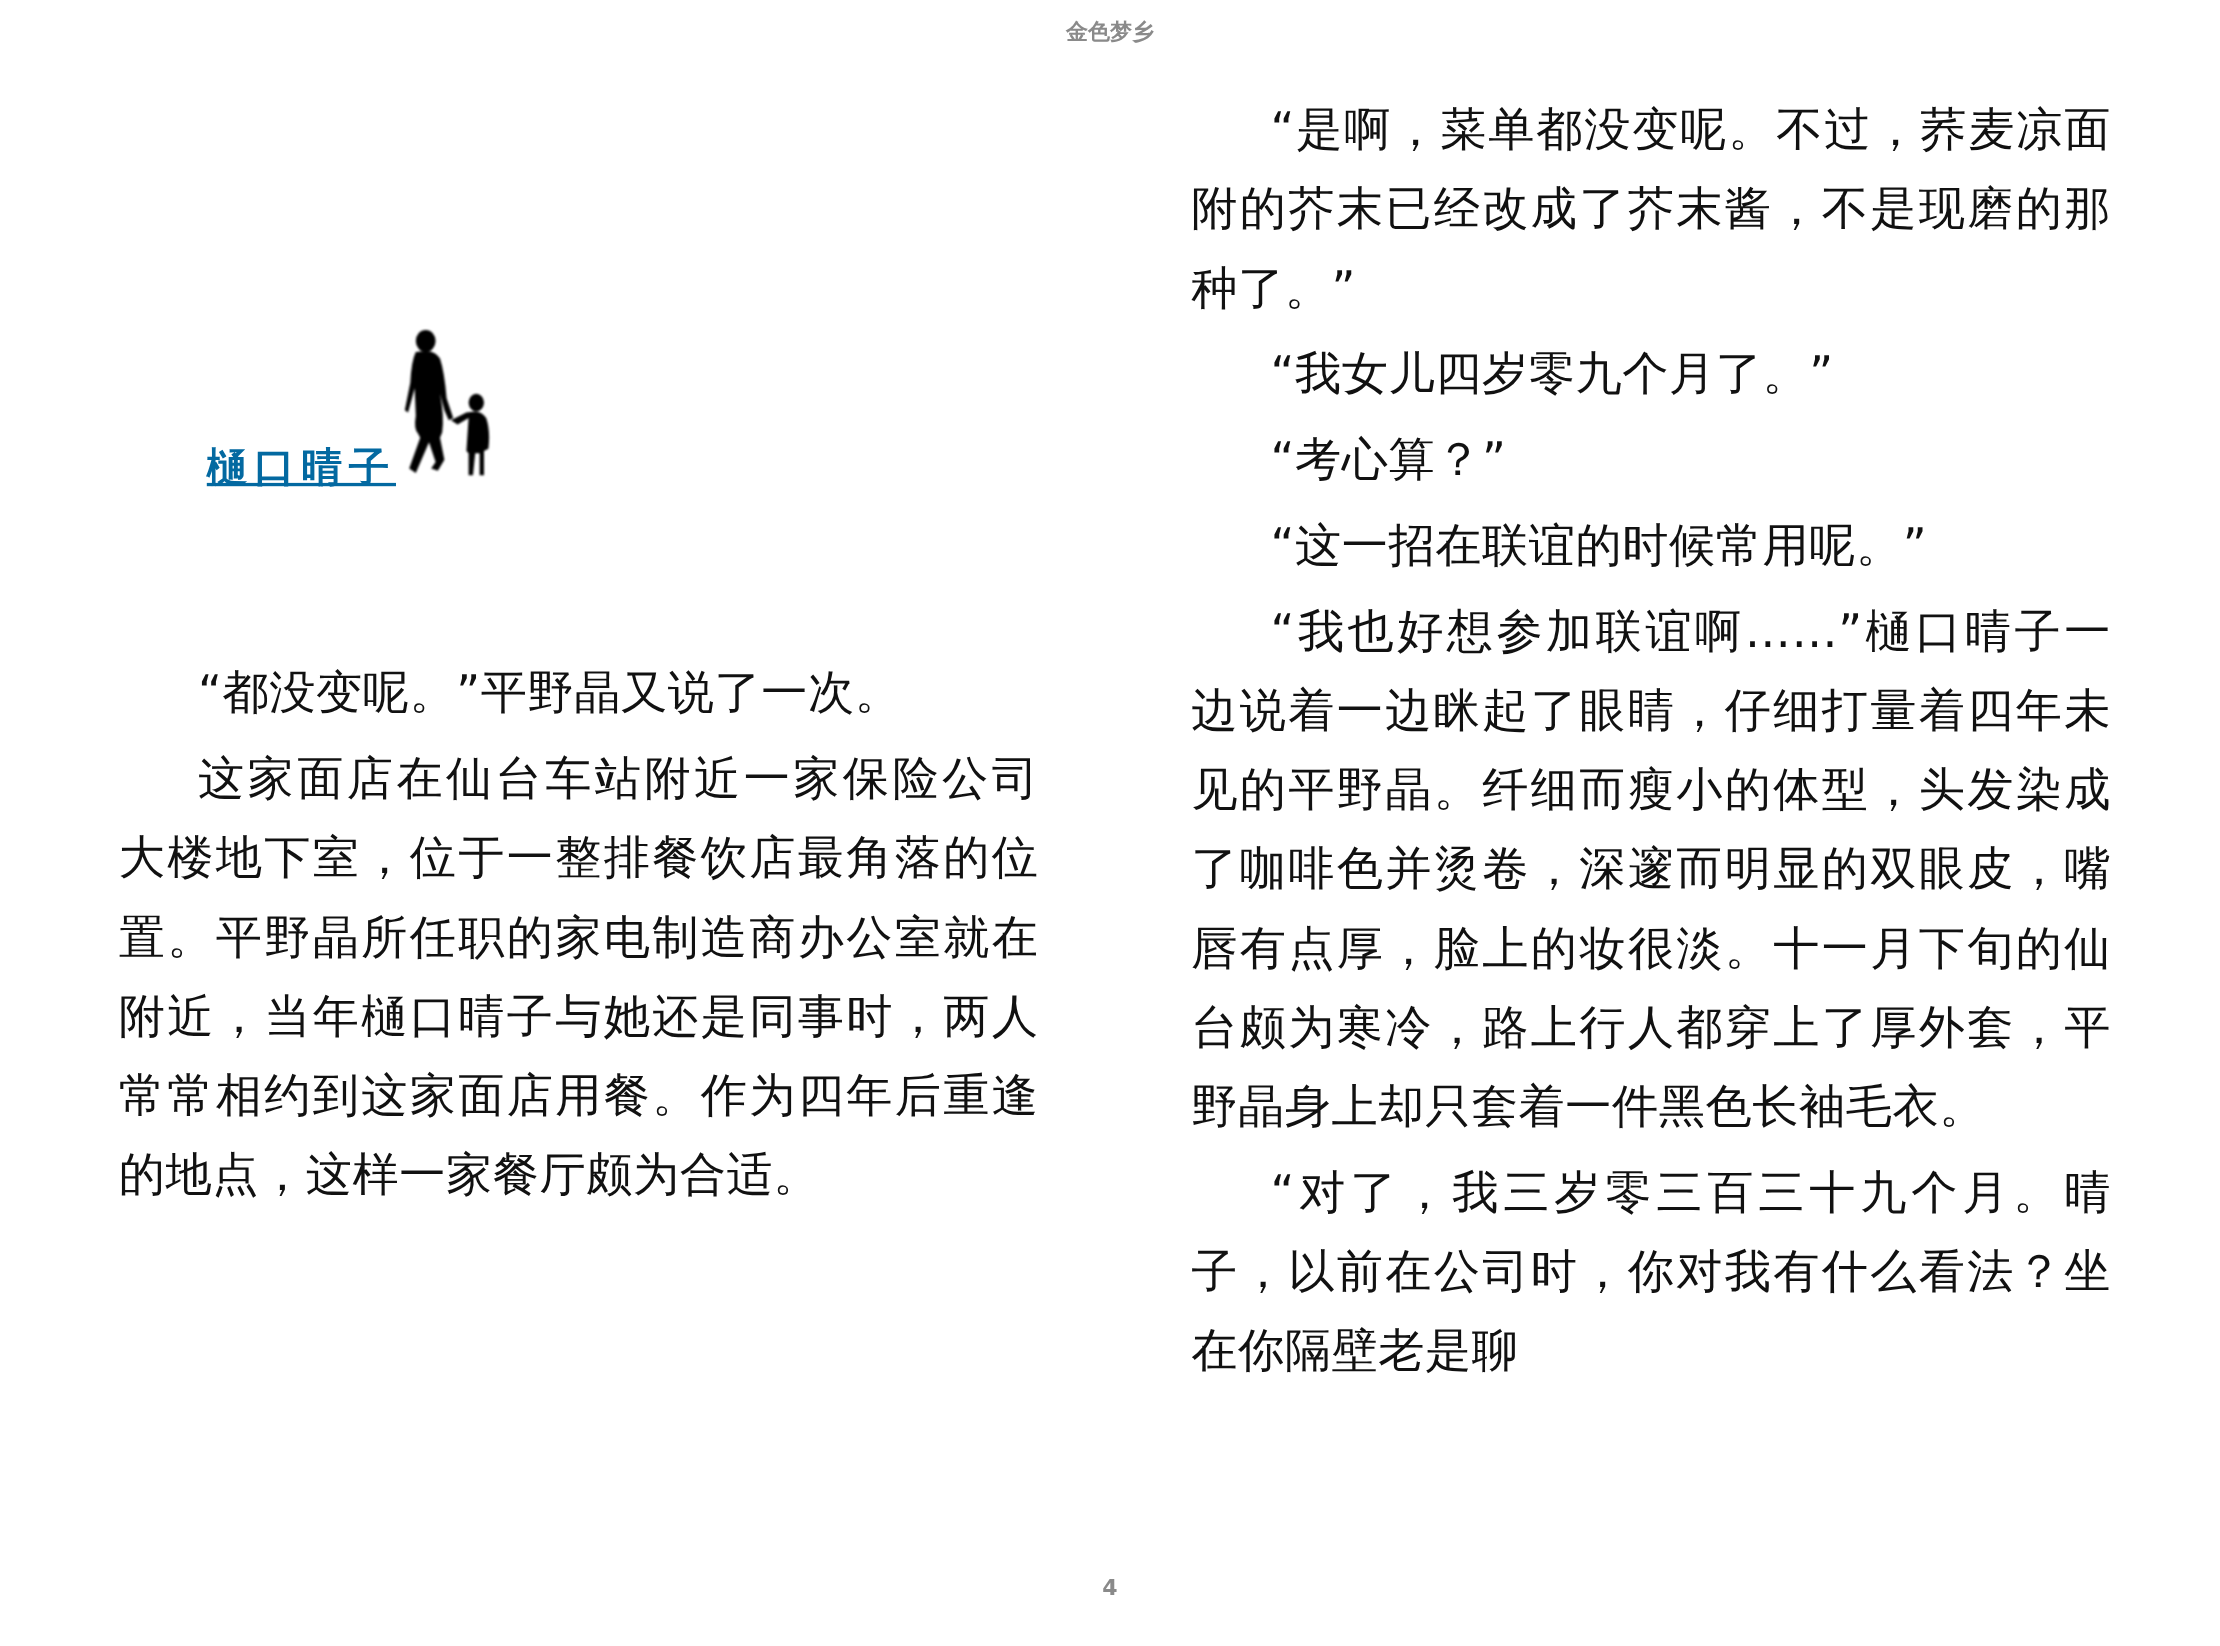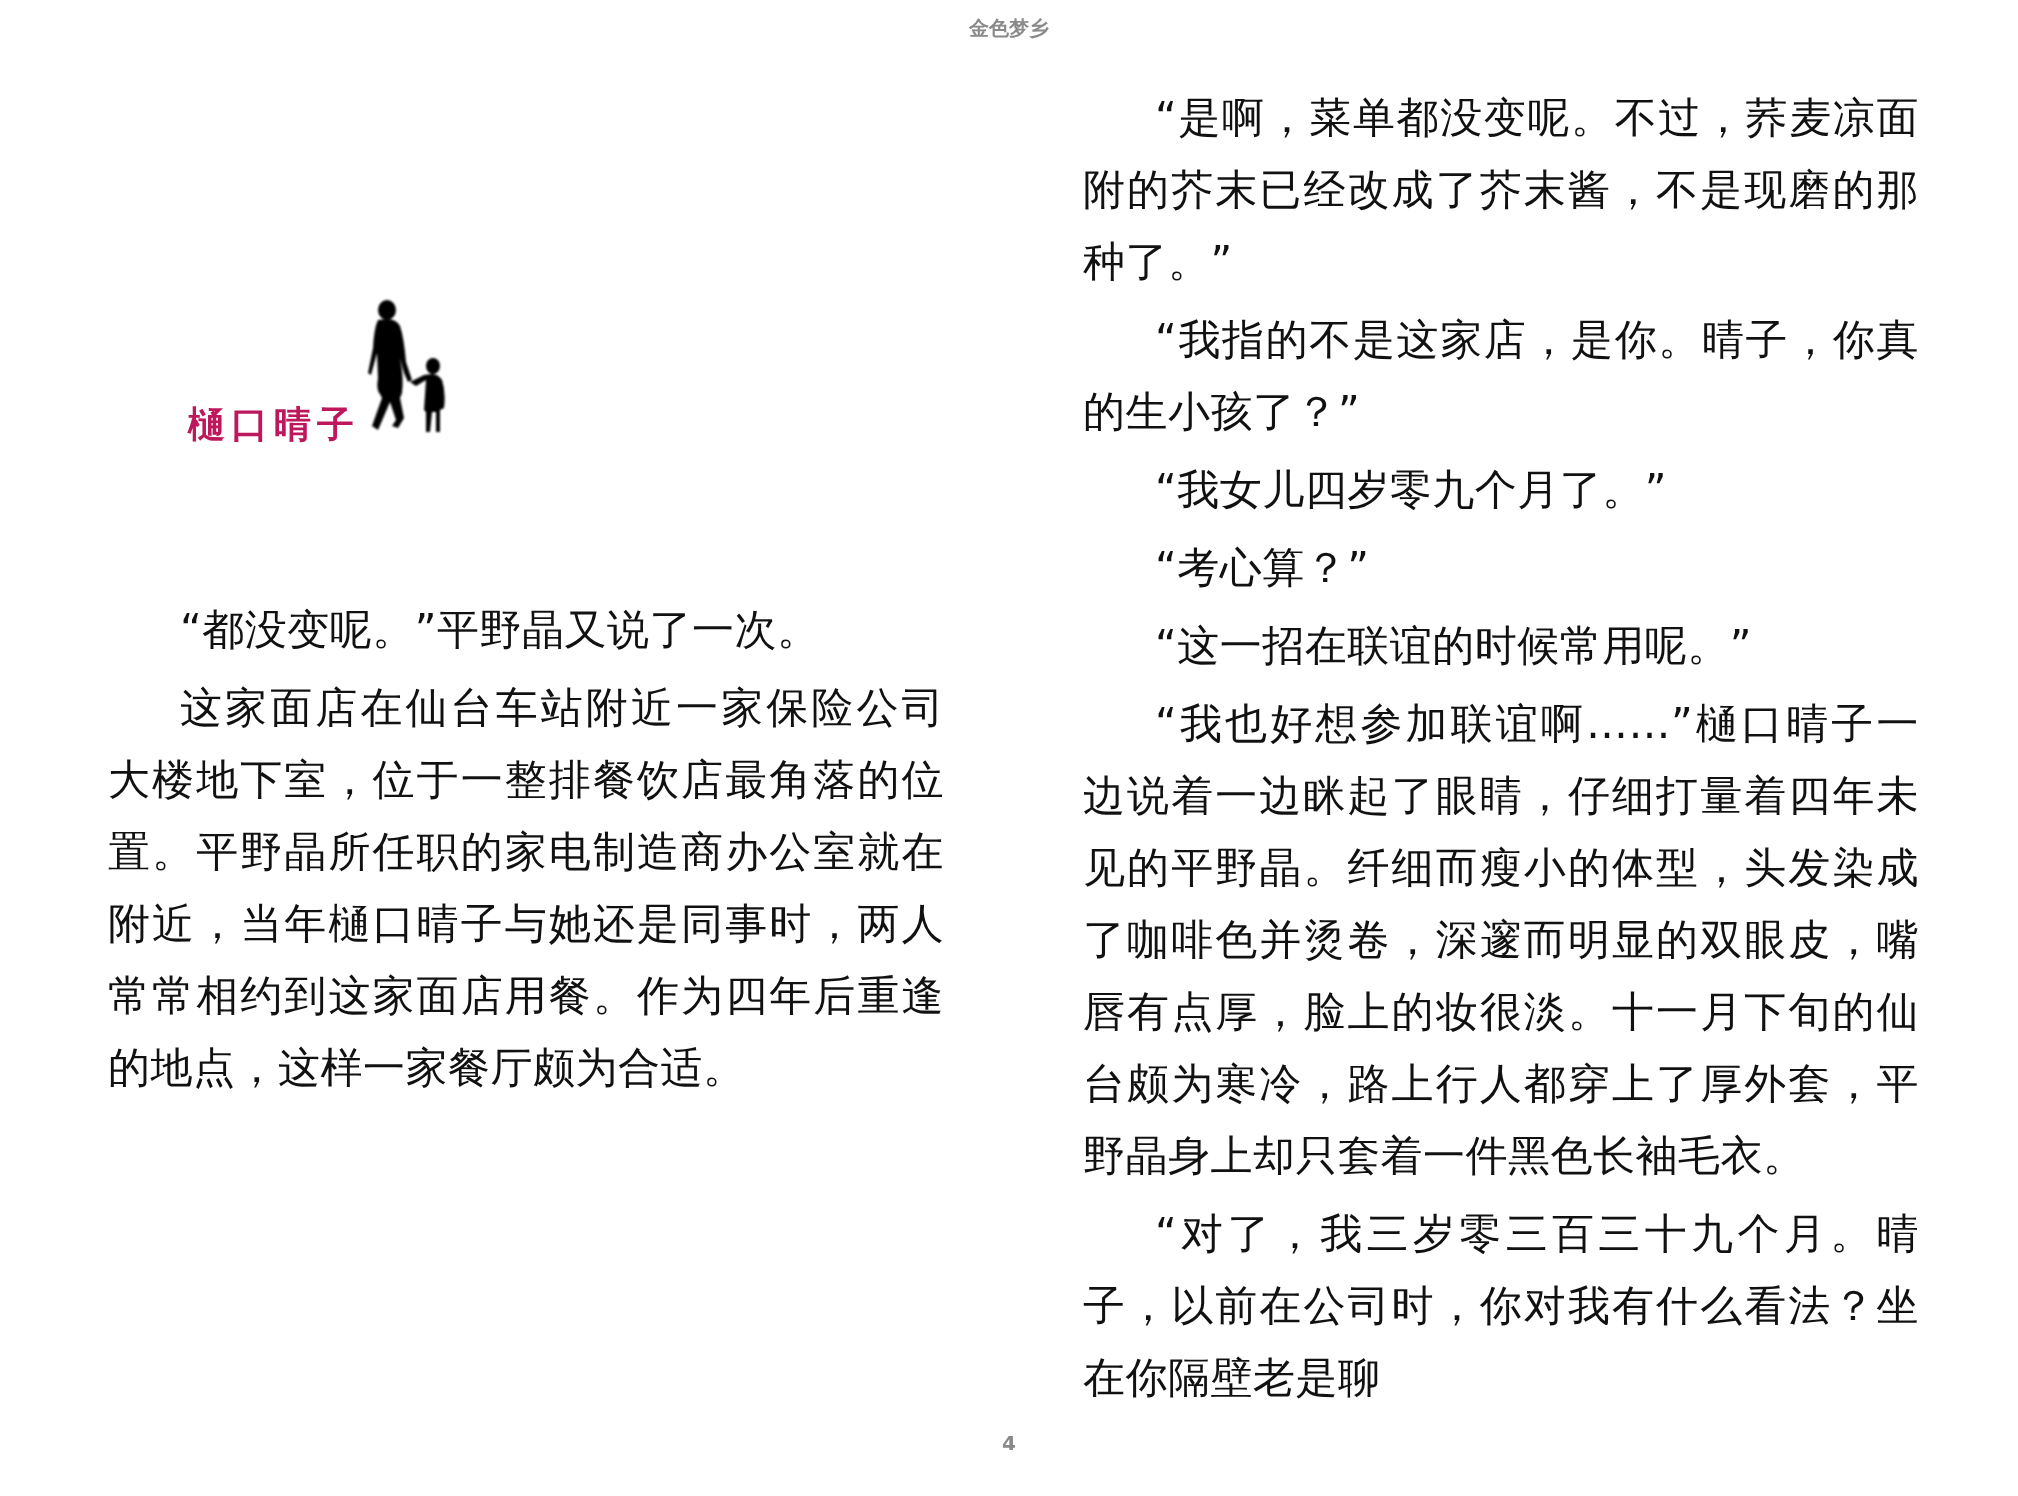--- a/index.html
+++ b/index.html
@@ -67,22 +67,23 @@
     height: 150px;
   }
   .chapter-title {
     position: absolute;
     left: 0;
     top: 104px;
     font-family: "DejaVu Serif", "Liberation Serif", serif;
     font-weight: bold;
     font-size: 37px;
     letter-spacing: 6px;
-    color: #be185d;
+    color: #0369a1;
     line-height: 44px;
+    text-decoration: underline;
   }
   .silhouette {
     position: absolute;
     left: 172px;
     top: 0;
     width: 100px;
     height: 140px;
     filter: blur(1.2px);
   }
 </style>
@@ -103,21 +104,20 @@
   </svg>
 </div>
 
 <div class="column col-left">
   <p class="para">“都没变呢。”平野晶又说了一次。</p>
   <p class="para">这家面店在仙台车站附近一家保险公司大楼地下室，位于一整排餐饮店最角落的位置。平野晶所任职的家电制造商办公室就在附近，当年樋口晴子与她还是同事时，两人常常相约到这家面店用餐。作为四年后重逢的地点，这样一家餐厅颇为合适。</p>
 </div>
 
 <div class="column col-right">
   <p class="para">“是啊，菜单都没变呢。不过，荞麦凉面附的芥末已经改成了芥末酱，不是现磨的那种了。”</p>
-  <p class="para">“我指的不是这家店，是你。晴子，你真的生小孩了？”</p>
   <p class="para">“我女儿四岁零九个月了。”</p>
   <p class="para">“考心算？”</p>
   <p class="para">“这一招在联谊的时候常用呢。”</p>
   <p class="para">“我也好想参加联谊啊……”樋口晴子一边说着一边眯起了眼睛，仔细打量着四年未见的平野晶。纤细而瘦小的体型，头发染成了咖啡色并烫卷，深邃而明显的双眼皮，嘴唇有点厚，脸上的妆很淡。十一月下旬的仙台颇为寒冷，路上行人都穿上了厚外套，平野晶身上却只套着一件黑色长袖毛衣。</p>
   <p class="para">“对了，我三岁零三百三十九个月。晴子，以前在公司时，你对我有什么看法？坐在你隔壁老是聊</p>
 </div>
 
 <div class="page-number">4</div>
 
 </body></html>

